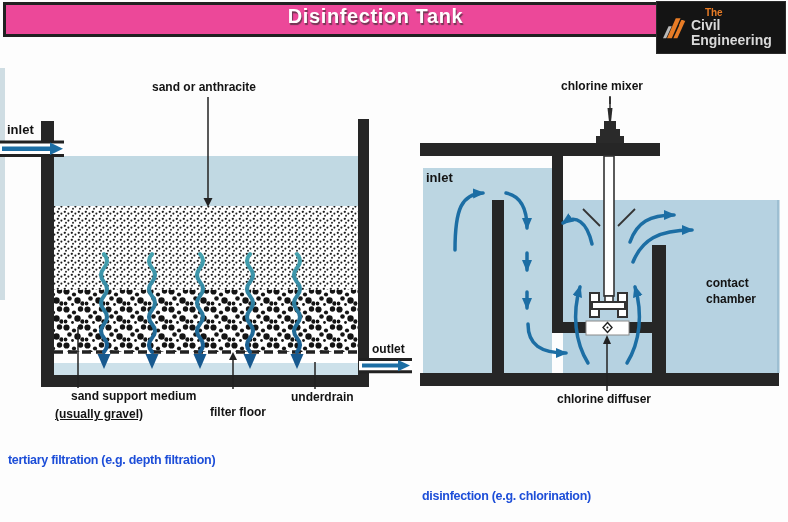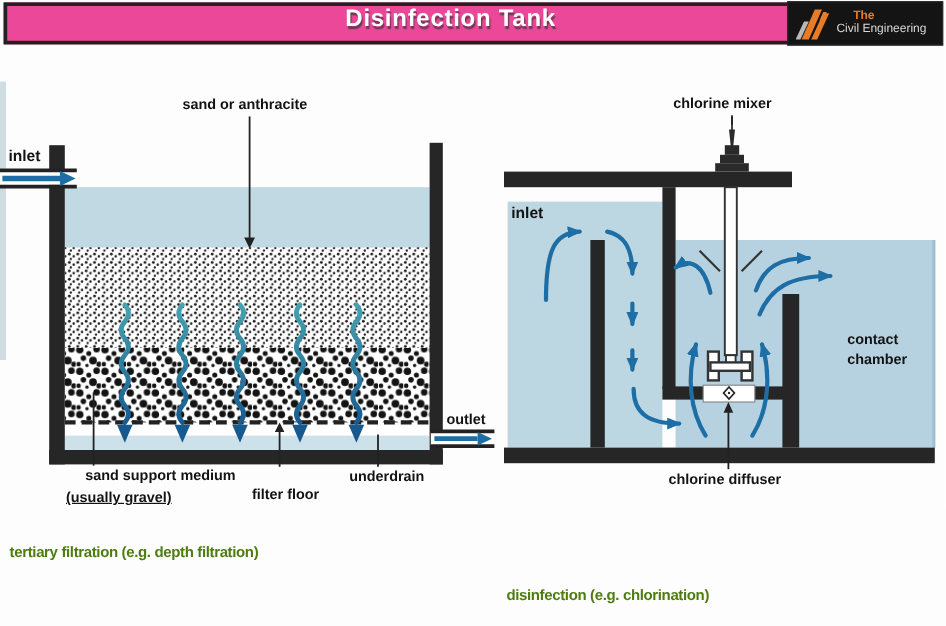--- a/index.html
+++ b/index.html
@@ -2,31 +2,31 @@
 <html><head>
 <meta charset="utf-8">
 <style>
   html,body{margin:0;padding:0;background:#fff;}
   .page{position:relative;width:788px;height:522px;background:#fdfdfd;overflow:hidden;
         font-family:"Liberation Sans",sans-serif;}
   .banner{position:absolute;left:3px;top:2px;width:745px;height:35px;background:#ec4899;
           border:3px solid #212121;box-sizing:border-box;display:flex;align-items:flex-start;justify-content:center;}
   .banner span{font-weight:700;font-size:20px;color:#ffffff;letter-spacing:.6px;
                text-shadow:1px 2px 1px rgba(45,45,45,.65);}
-  .logo{position:absolute;left:656px;top:1px;width:130px;height:37px;background:#141414;
+  .logo{position:absolute;left:656px;top:1px;width:130px;height:53px;background:#141414;
         border:1px solid #2a2a2a;box-sizing:border-box;display:flex;align-items:center;gap:4px;
         padding:2px 3px 2px 6px;}
   .logo-text{display:flex;flex-direction:column;line-height:1.05;}
   .logo-text .l1{color:#e87c26;font-size:10px;font-weight:700;margin-left:14px;}
-  .logo-text .l2{color:#d9d9d9;font-size:10px;font-weight:400;}
+  .logo-text .l2{color:#d9d9d9;font-size:14px;font-weight:700;}
   .edge-strip{position:absolute;left:0;top:68px;width:5px;height:232px;background:#cfdde3;}
   svg.canvas{position:absolute;left:0;top:0;}
   .lbl{position:absolute;font-size:12px;font-weight:700;color:#131313;line-height:1.3;white-space:nowrap;}
   .lbl.wrap{white-space:normal;}
-  .cap{position:absolute;font-size:12.5px;font-weight:700;color:#4d7c0f;letter-spacing:-0.3px;white-space:nowrap;}
+  .cap{position:absolute;font-size:12.5px;font-weight:700;color:#1d4ed8;letter-spacing:-0.3px;white-space:nowrap;}
 </style>
 </head>
 <body>
 
 <div class="page">
 
   <div class="banner">
     <span>Disinfection Tank</span>
   </div>
   <div class="logo">

